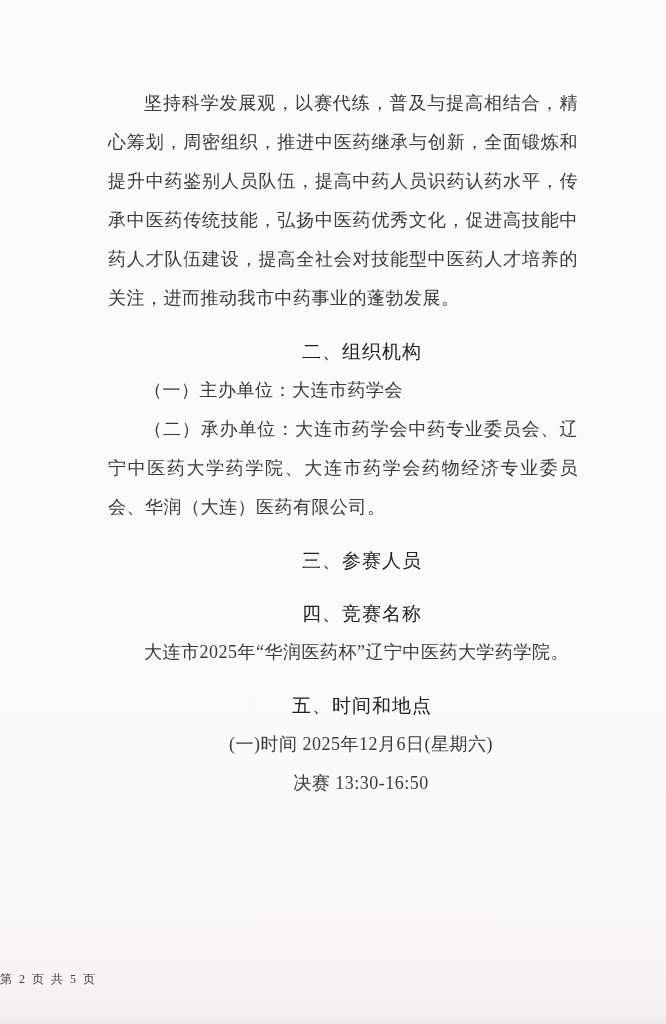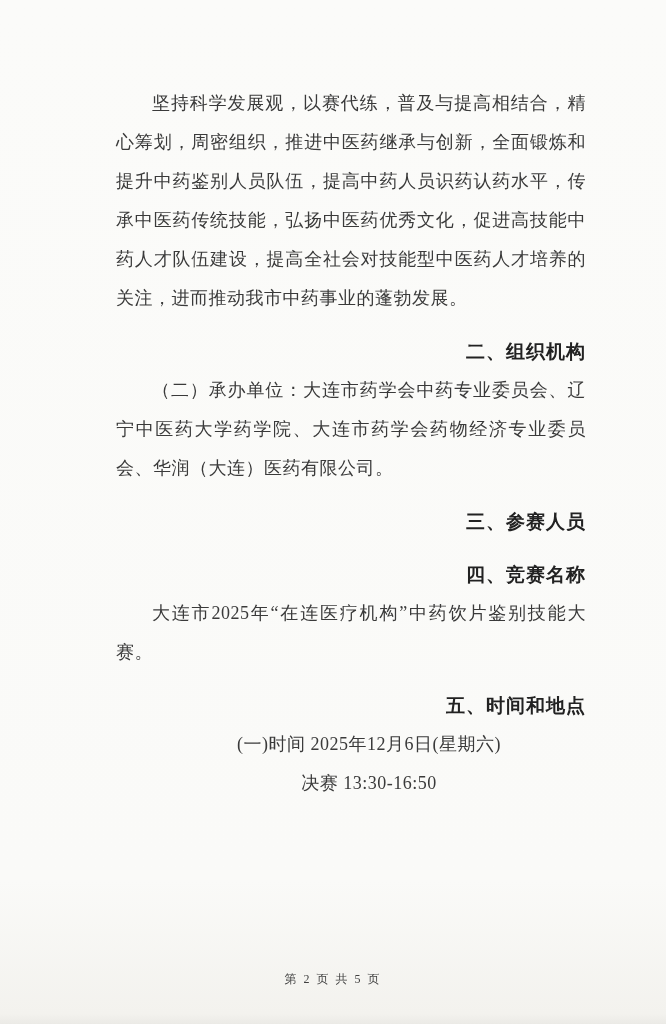--- a/index.html
+++ b/index.html
@@ -15,78 +15,78 @@
     font-family: "Liberation Serif", "DejaVu Serif", serif;
   }
   .page {
     position: absolute;
     inset: 0;
     background: linear-gradient(180deg, #fbfbf9 0%, #fafaf8 86%, #f3f2ee 99%, #ebeae6 100%);
   }
   .content {
     position: absolute;
     top: 84px;
-    left: 116px;
+    left: 108px;
     width: 470px;
     color: #3a3a3a;
     font-size: 18px;
     line-height: 39px;
     letter-spacing: 0.5px;
     text-align: justify;
   }
   .para {
     margin: 0;
     text-indent: 2em;
   }
   .heading {
     margin: 14px 0 0 0;
     text-indent: 2em;
     font-size: 19px;
-    font-weight: bold;
+    font-weight: normal;
     color: #222222;
     letter-spacing: 1px;
     line-height: 39px;
-    text-align: right;
+    text-align: center;
   }
   .single-line {
     margin: 0;
     text-indent: 2em;
     text-align: center;
   }
   .footer {
     position: absolute;
     bottom: 36px;
     left: 0;
     width: 100%;
-    text-align: center;
     font-size: 12px;
     color: #3f3f3f;
     letter-spacing: 2px;
     font-family: "Liberation Serif", "DejaVu Serif", serif;
   }
 </style>
 </head>
 <body>
 
 <div class="page">
   <div class="content">
 
     <p class="para">坚持科学发展观，以赛代练，普及与提高相结合，精心筹划，周密组织，推进中医药继承与创新，全面锻炼和提升中药鉴别人员队伍，提高中药人员识药认药水平，传承中医药传统技能，弘扬中医药优秀文化，促进高技能中药人才队伍建设，提高全社会对技能型中医药人才培养的关注，进而推动我市中药事业的蓬勃发展。</p>
 
     <h2 class="heading">二、组织机构</h2>
 
+    <p class="para">（一）主办单位：大连市药学会</p>
 
     <p class="para">（二）承办单位：大连市药学会中药专业委员会、辽宁中医药大学药学院、大连市药学会药物经济专业委员会、华润（大连）医药有限公司。</p>
 
     <h2 class="heading">三、参赛人员</h2>
 
 
     <h2 class="heading">四、竞赛名称</h2>
 
-    <p class="para">大连市2025年“在连医疗机构”中药饮片鉴别技能大赛。</p>
+    <p class="para">大连市2025年“华润医药杯”辽宁中医药大学药学院。</p>
 
     <h2 class="heading">五、时间和地点</h2>
 
     <p class="single-line">(一)时间 2025年12月6日(星期六)</p>
 
 
     <p class="single-line">决赛 13:30-16:50</p>
 
   </div>
 

